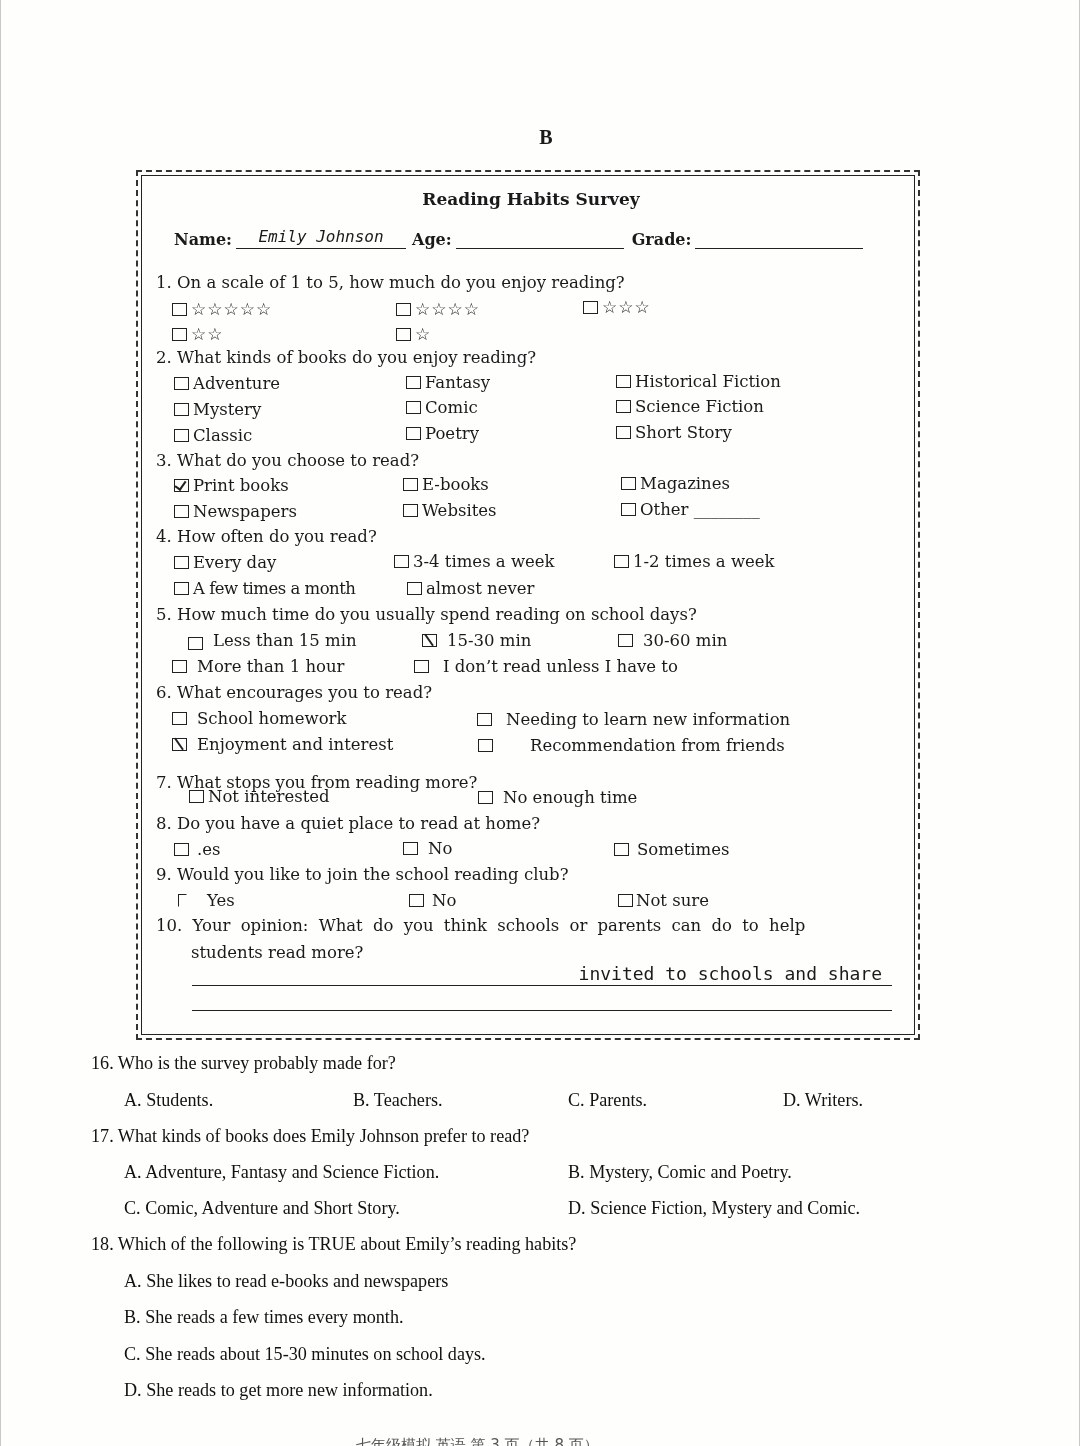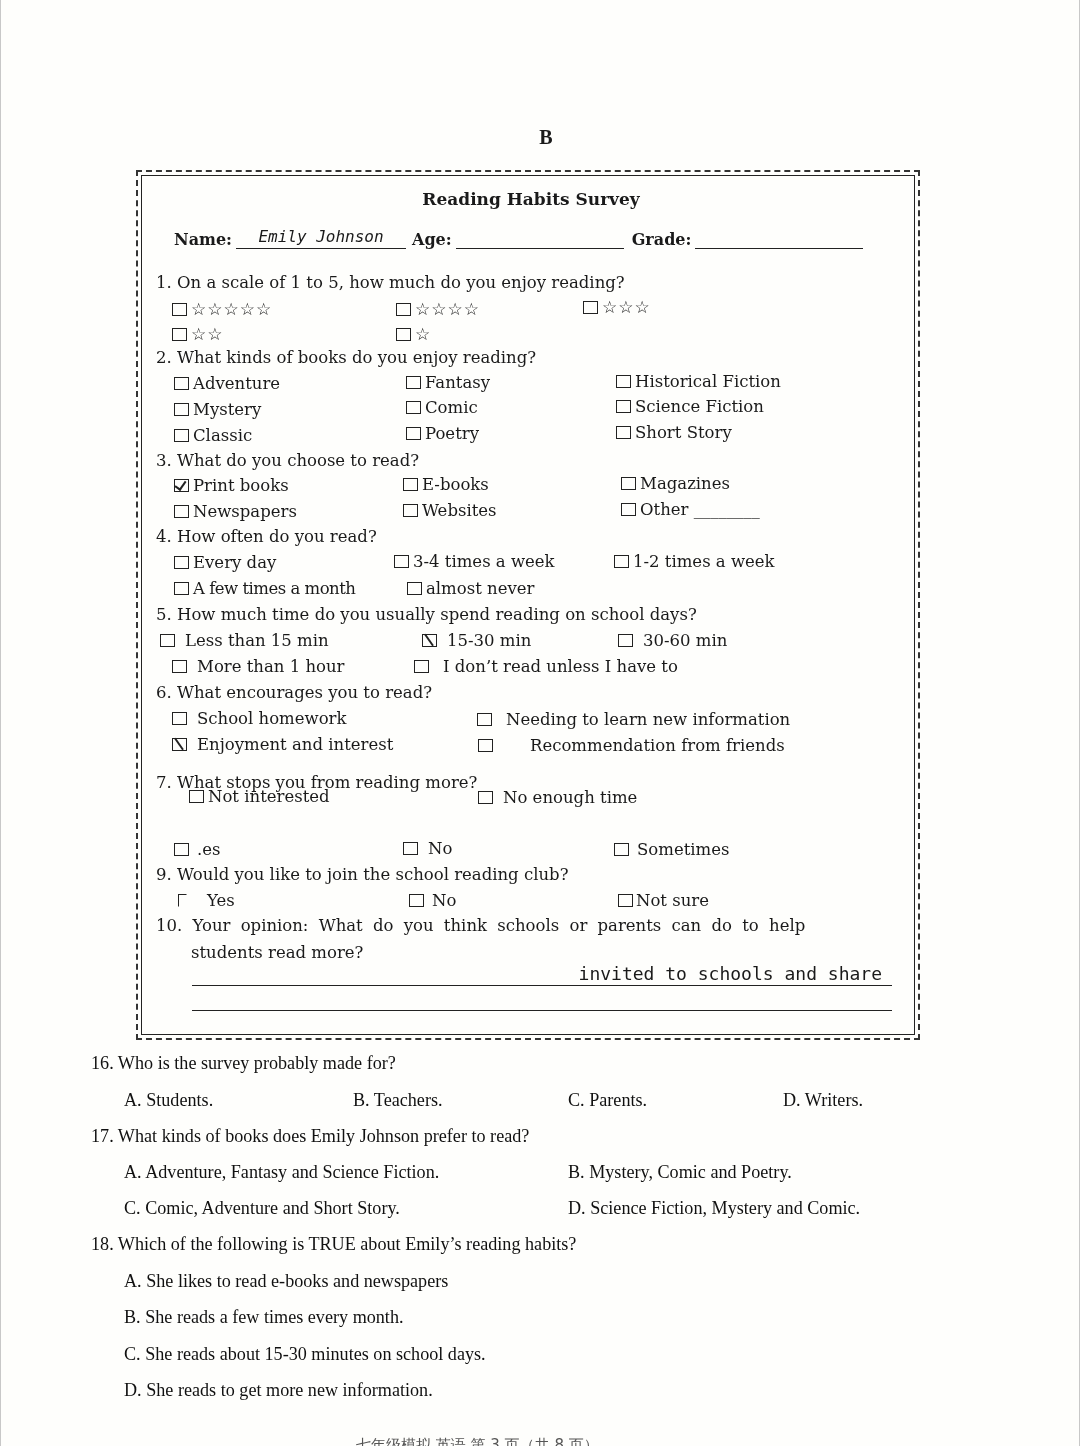--- a/index.html
+++ b/index.html
@@ -190,21 +190,21 @@
   <div class="opt" style="top:394px;left:18px;">
       <span class="box"></span>
       <span style="letter-spacing:-0.5px;">A few times a month</span>
     </div>
   <div class="opt" style="top:394px;left:251px;">
       <span class="box"></span>
       <span>almost never</span>
     </div>
 
   <div class="q" style="top:420px;">5. How much time do you usually spend reading on school days?</div>
-  <div class="opt" style="top:446px;left:4px;">
+  <div class="opt" style="top:446px;left:32px;align-items:flex-end;">
       <span class="box" style="margin-right:10px;"></span>
       <span>Less than 15 min</span>
     </div>
   <div class="opt" style="top:446px;left:255px;padding-left:11px;">
       <span class="box slash" style="margin-right:10px;"></span>
       <span>15-30 min</span>
     </div>
   <div class="opt" style="top:446px;left:462px;">
       <span class="box" style="margin-right:10px;"></span>
       <span>30-60 min</span>
@@ -239,20 +239,21 @@
   <div class="q" style="top:588px;">7. What stops you from reading more?</div>
   <div class="opt" style="top:602px;left:14px;margin-left:19px;">
       <span class="box"></span>
       <span>Not interested</span>
     </div>
   <div class="opt" style="top:603px;left:322px;">
       <span class="box" style="margin-right:10px;"></span>
       <span>No enough time</span>
     </div>
 
+  <div class="q" style="top:629px;">8. Do you have a quiet place to read at home?</div>
   <div class="opt" style="top:655px;left:18px;">
       <span class="box" style="margin-right:8px;"></span>
       <span>.es</span>
     </div>
   <div class="opt" style="top:654px;left:247px;">
       <span class="box" style="margin-right:10px;"></span>
       <span>No</span>
     </div>
   <div class="opt" style="top:655px;left:458px;">
       <span class="box" style="margin-right:8px;"></span>

